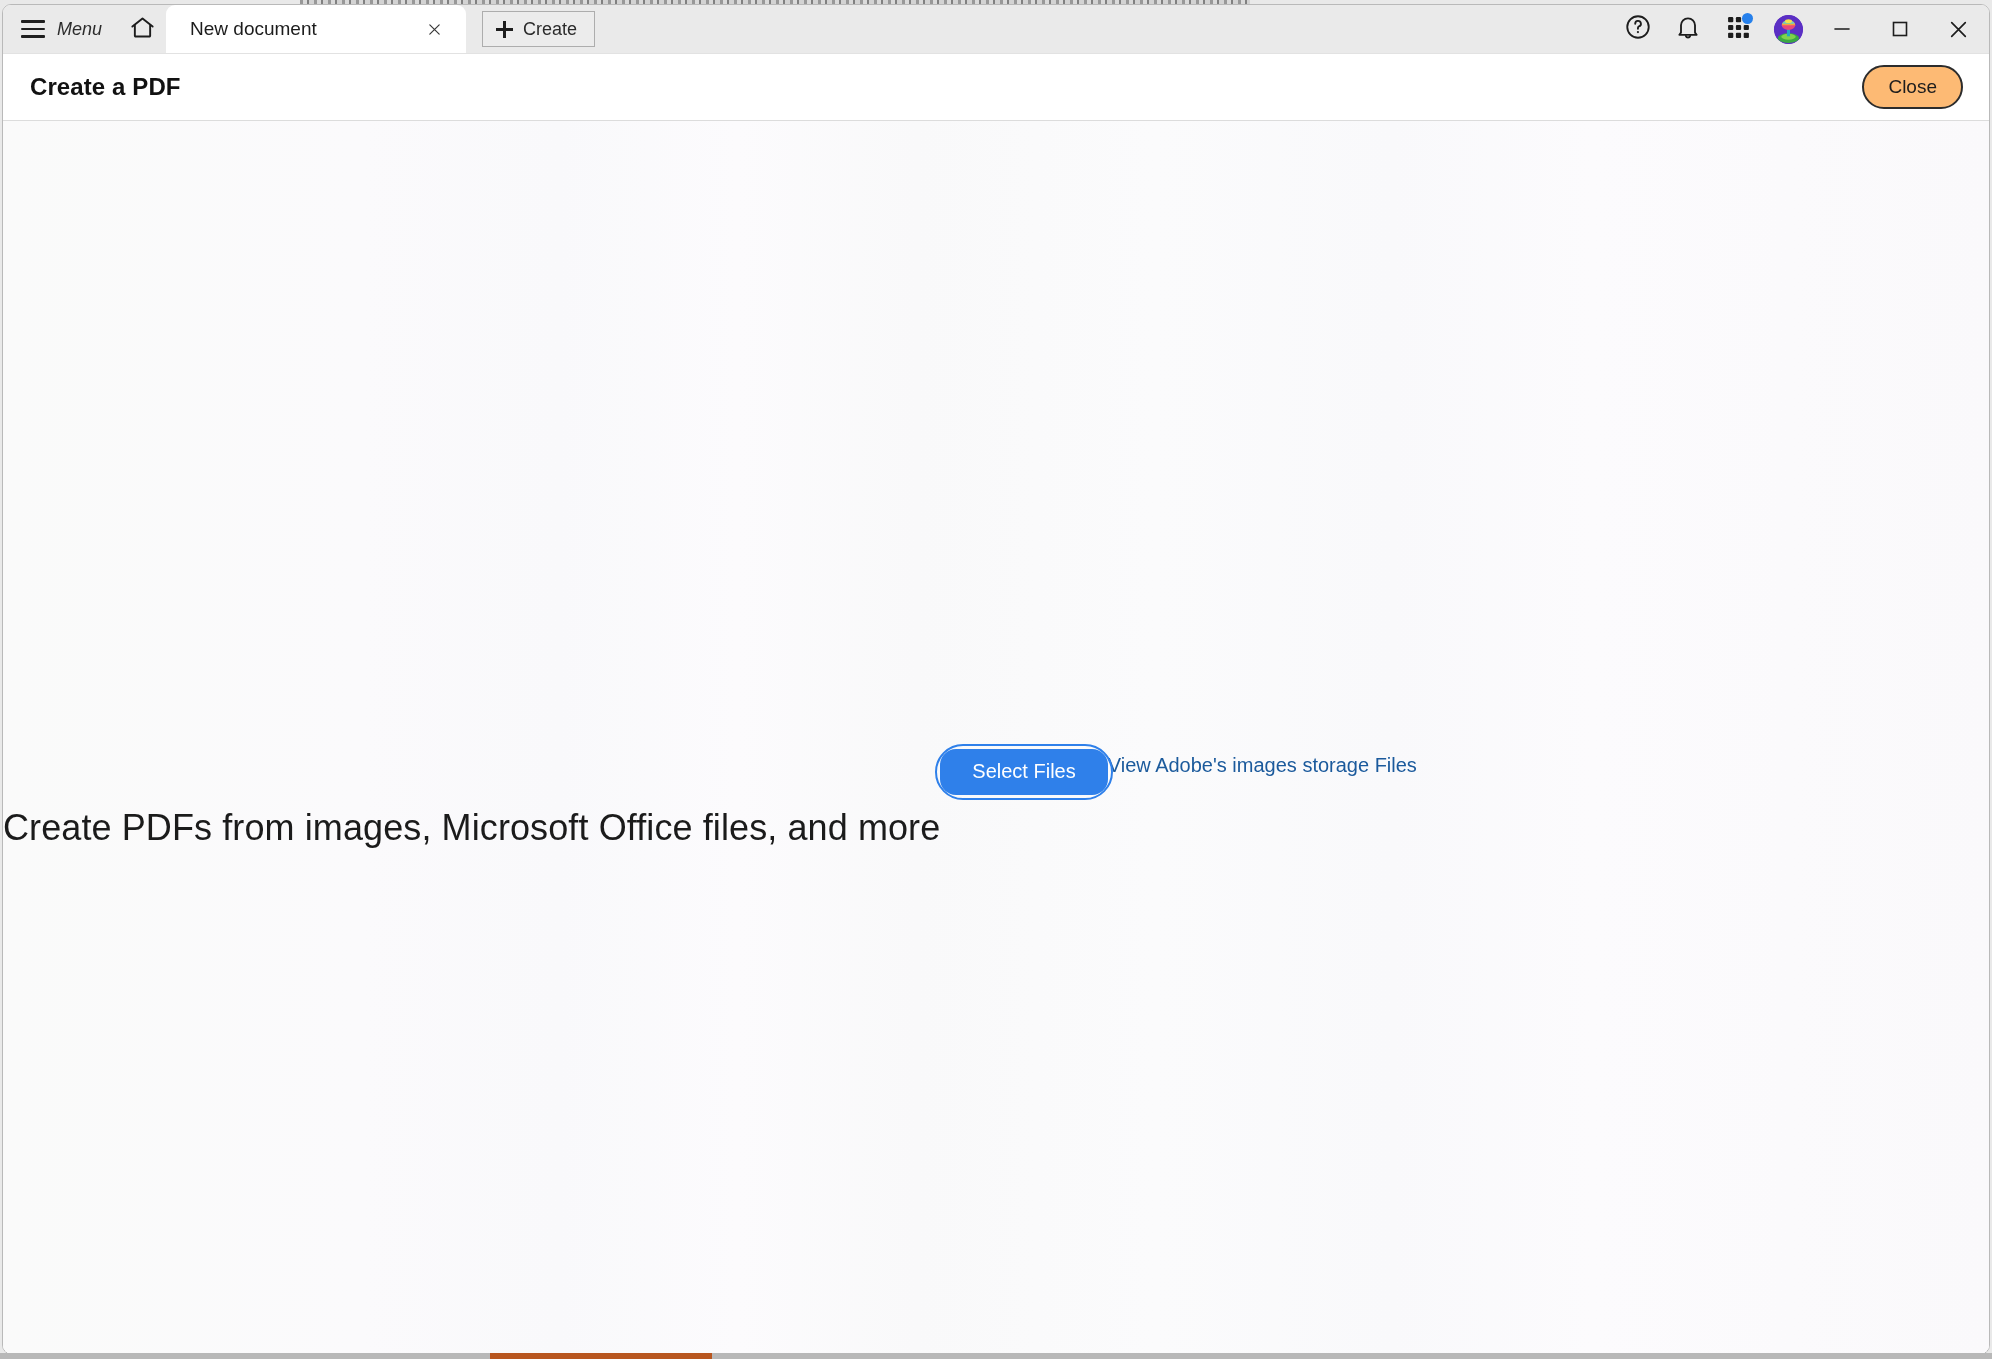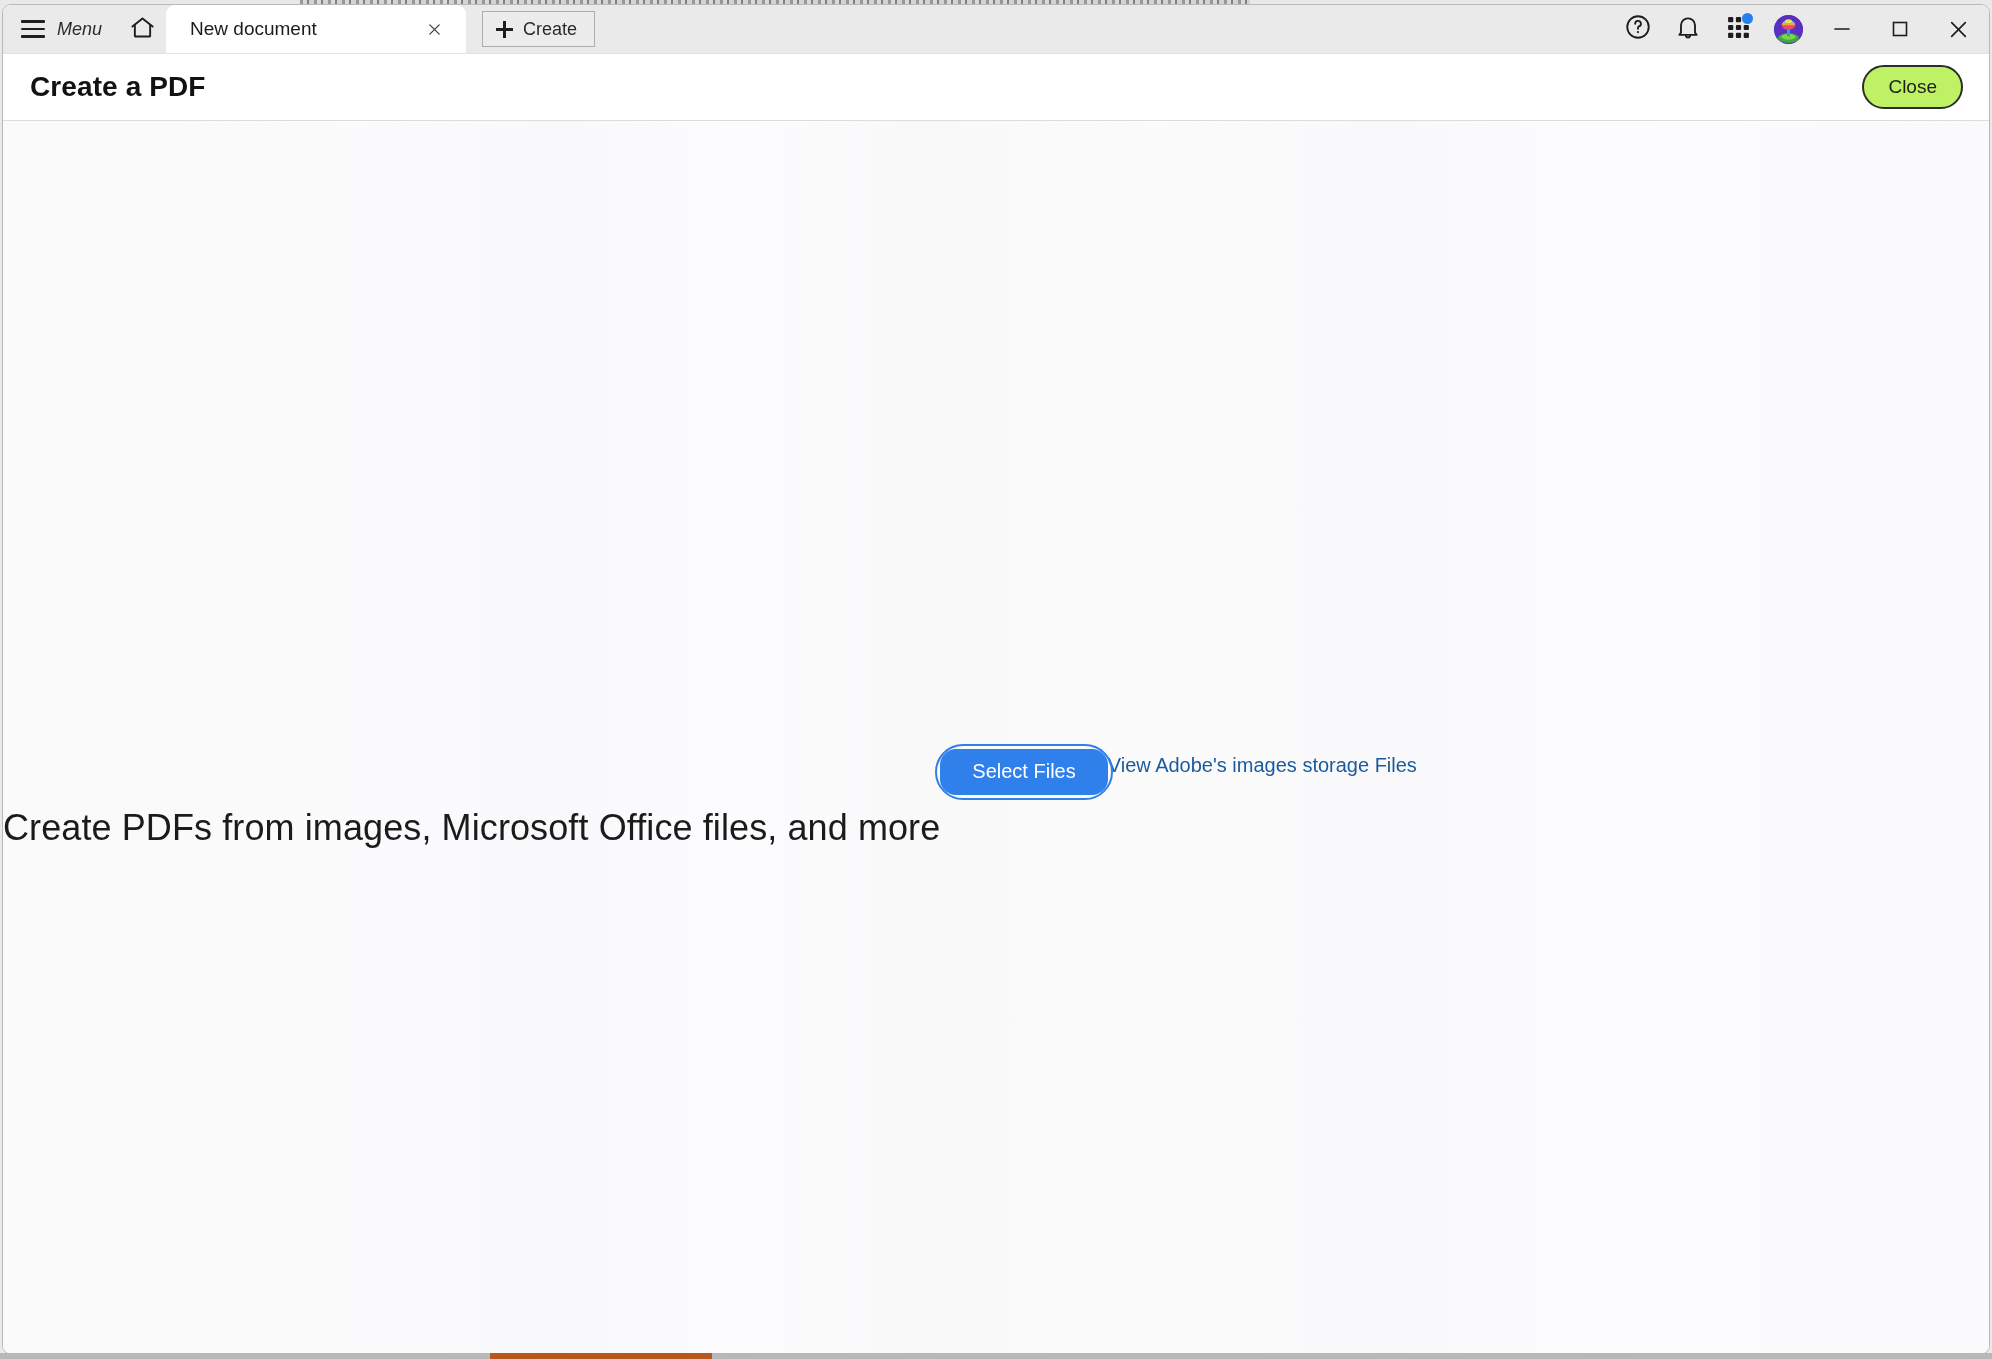--- a/index.html
+++ b/index.html
@@ -169,32 +169,32 @@
     height: 67px;
     min-height: 67px;
     background: #ffffff;
     display: flex;
     align-items: center;
     justify-content: space-between;
     padding: 0 26px 0 27px;
     border-bottom: 1px solid #dcdcdc;
   }
   .app-title {
-    font-size: 28px;
+    font-size: 24px;
     font-weight: bold;
     color: #121212;
     letter-spacing: .1px;
   }
   .close-pill {
     min-width: 96px;
     height: 44px;
     padding: 0 24px;
     border: 2px solid #2c2c2c;
     border-radius: 22px;
-    background: #bef264;
+    background: #fdba74;
     font-size: 19px;
     color: #1d1d1d;
     font-family: "Liberation Sans", sans-serif;
     cursor: pointer;
     display: flex; align-items: center; justify-content: center;
   }
 
   
   .content {
     flex: 1;

